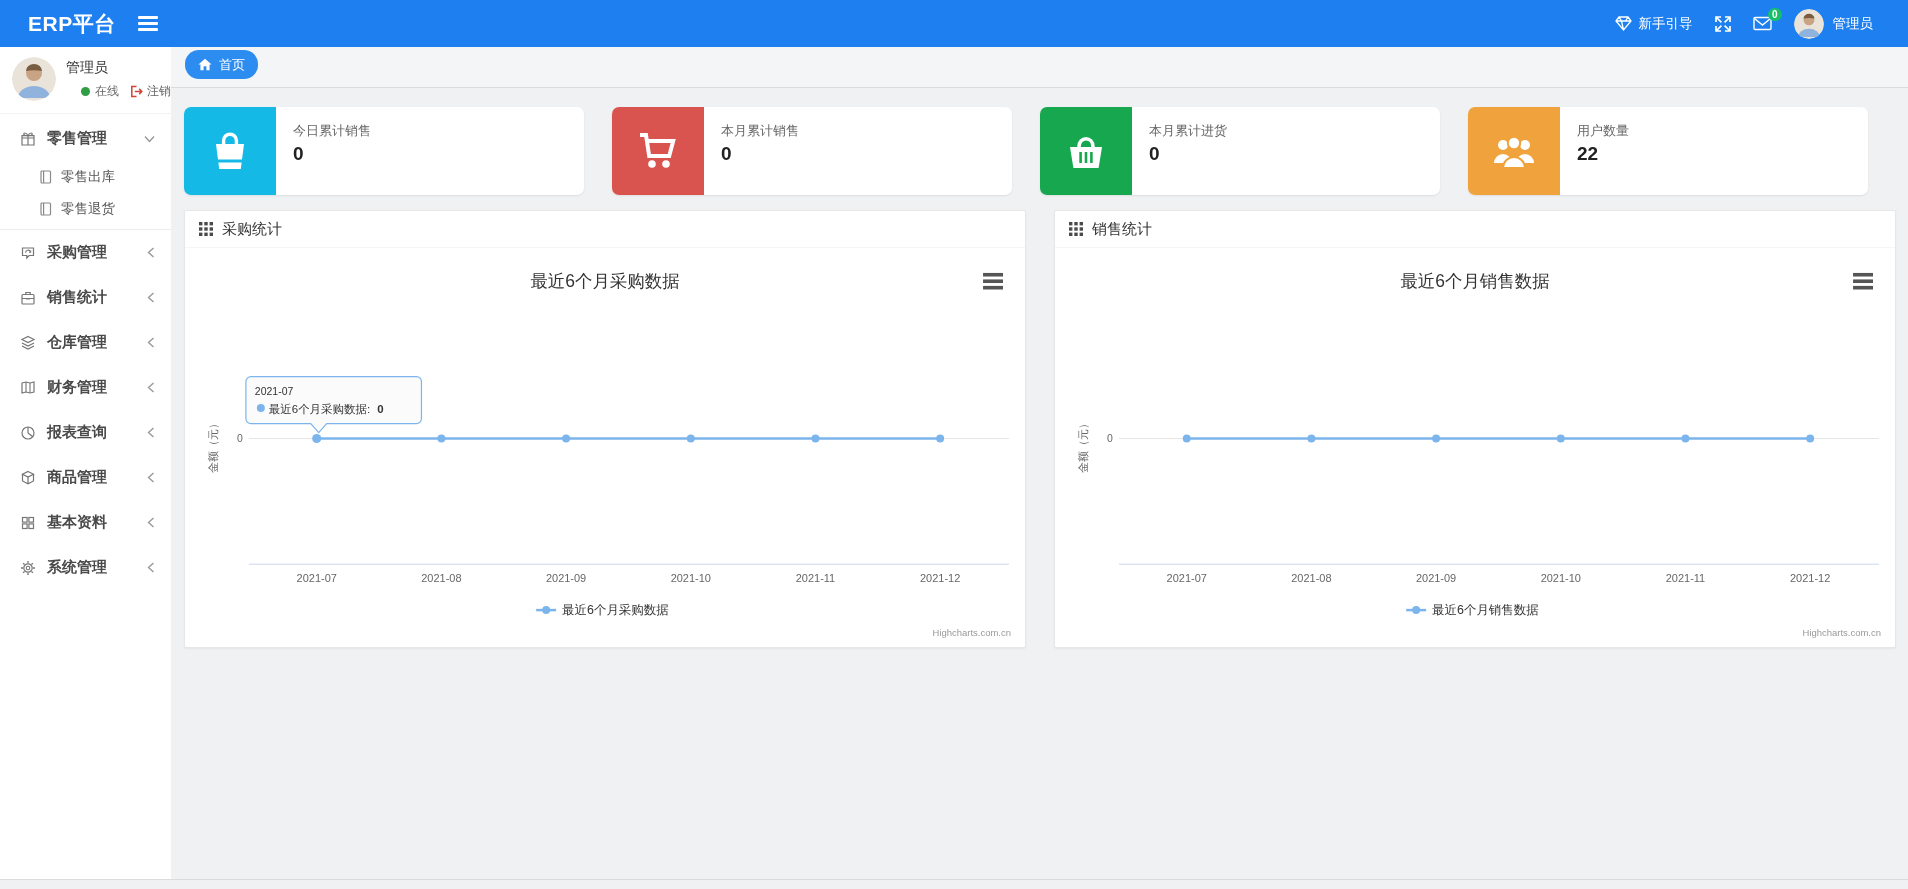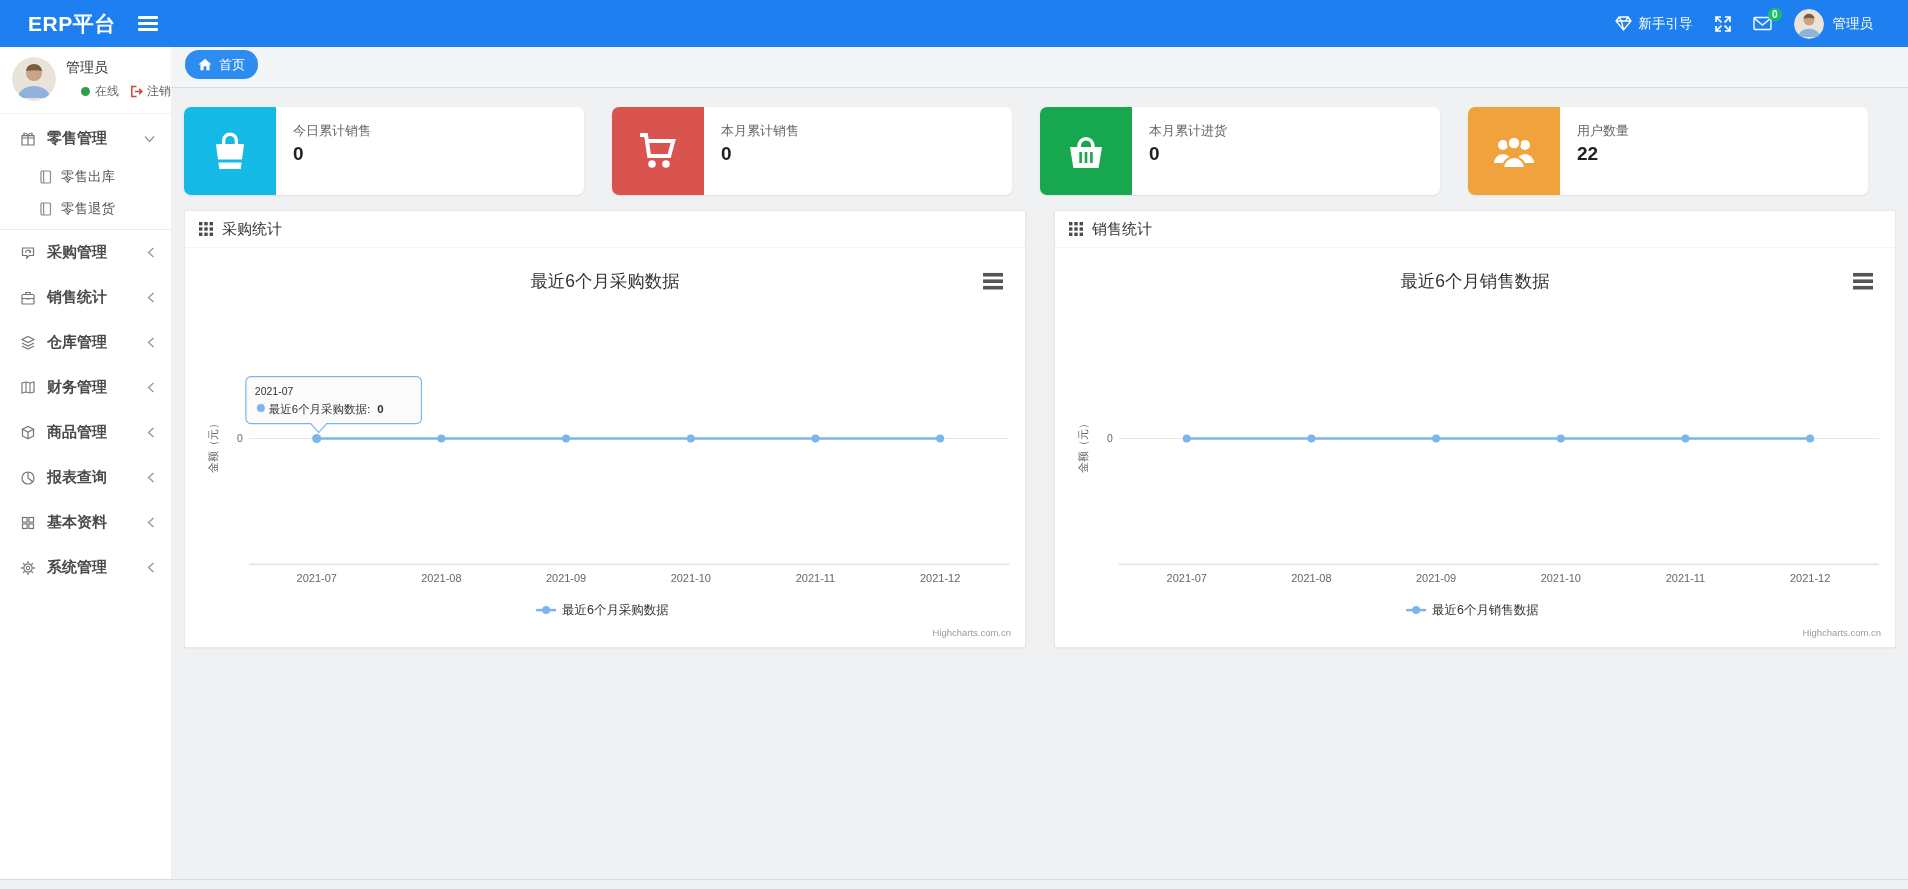--- a/index.html
+++ b/index.html
@@ -219,40 +219,40 @@
         <span class="chev">
           <svg width="8" height="11" viewBox="0 0 8 11">
               <polyline points="6.5,1 1.5,5.5 6.5,10" fill="none" stroke="#999" stroke-width="1.4"></polyline>
             </svg>
         </span>
       </div>
 
       <div class="menu-item">
         <span class="mi">
           <svg width="16" height="16" viewBox="0 0 16 16">
+              <circle cx="8" cy="8" r="6" fill="none" stroke="#767676" stroke-width="1.2"></circle>
+              <path d="M8 8 V2 M8 8 L12.5 11.5" fill="none" stroke="#767676" stroke-width="1.2"></path>
+            </svg>
+        </span>
+        <span>报表查询</span>
+        <span class="chev">
+          <svg width="8" height="11" viewBox="0 0 8 11">
+              <polyline points="6.5,1 1.5,5.5 6.5,10" fill="none" stroke="#999" stroke-width="1.4"></polyline>
+            </svg>
+        </span>
+      </div>
+
+      <div class="menu-item">
+        <span class="mi">
+          <svg width="16" height="16" viewBox="0 0 16 16">
               <path d="M8 1.5 L13.5 4.2 L8 7 L2.5 4.2 Z" fill="none" stroke="#767676" stroke-width="1.2"></path>
               <path d="M2.5 4.2 V11 L8 13.8 L13.5 11 V4.2 M8 7 V13.8" fill="none" stroke="#767676" stroke-width="1.2"></path>
             </svg>
         </span>
         <span>商品管理</span>
-        <span class="chev">
-          <svg width="8" height="11" viewBox="0 0 8 11">
-              <polyline points="6.5,1 1.5,5.5 6.5,10" fill="none" stroke="#999" stroke-width="1.4"></polyline>
-            </svg>
-        </span>
-      </div>
-
-      <div class="menu-item">
-        <span class="mi">
-          <svg width="16" height="16" viewBox="0 0 16 16">
-              <circle cx="8" cy="8" r="6" fill="none" stroke="#767676" stroke-width="1.2"></circle>
-              <path d="M8 8 V2 M8 8 L12.5 11.5" fill="none" stroke="#767676" stroke-width="1.2"></path>
-            </svg>
-        </span>
-        <span>报表查询</span>
         <span class="chev">
           <svg width="8" height="11" viewBox="0 0 8 11">
               <polyline points="6.5,1 1.5,5.5 6.5,10" fill="none" stroke="#999" stroke-width="1.4"></polyline>
             </svg>
         </span>
       </div>
 
       <div class="menu-item">
         <span class="mi">
           <svg width="16" height="16" viewBox="0 0 16 16">

